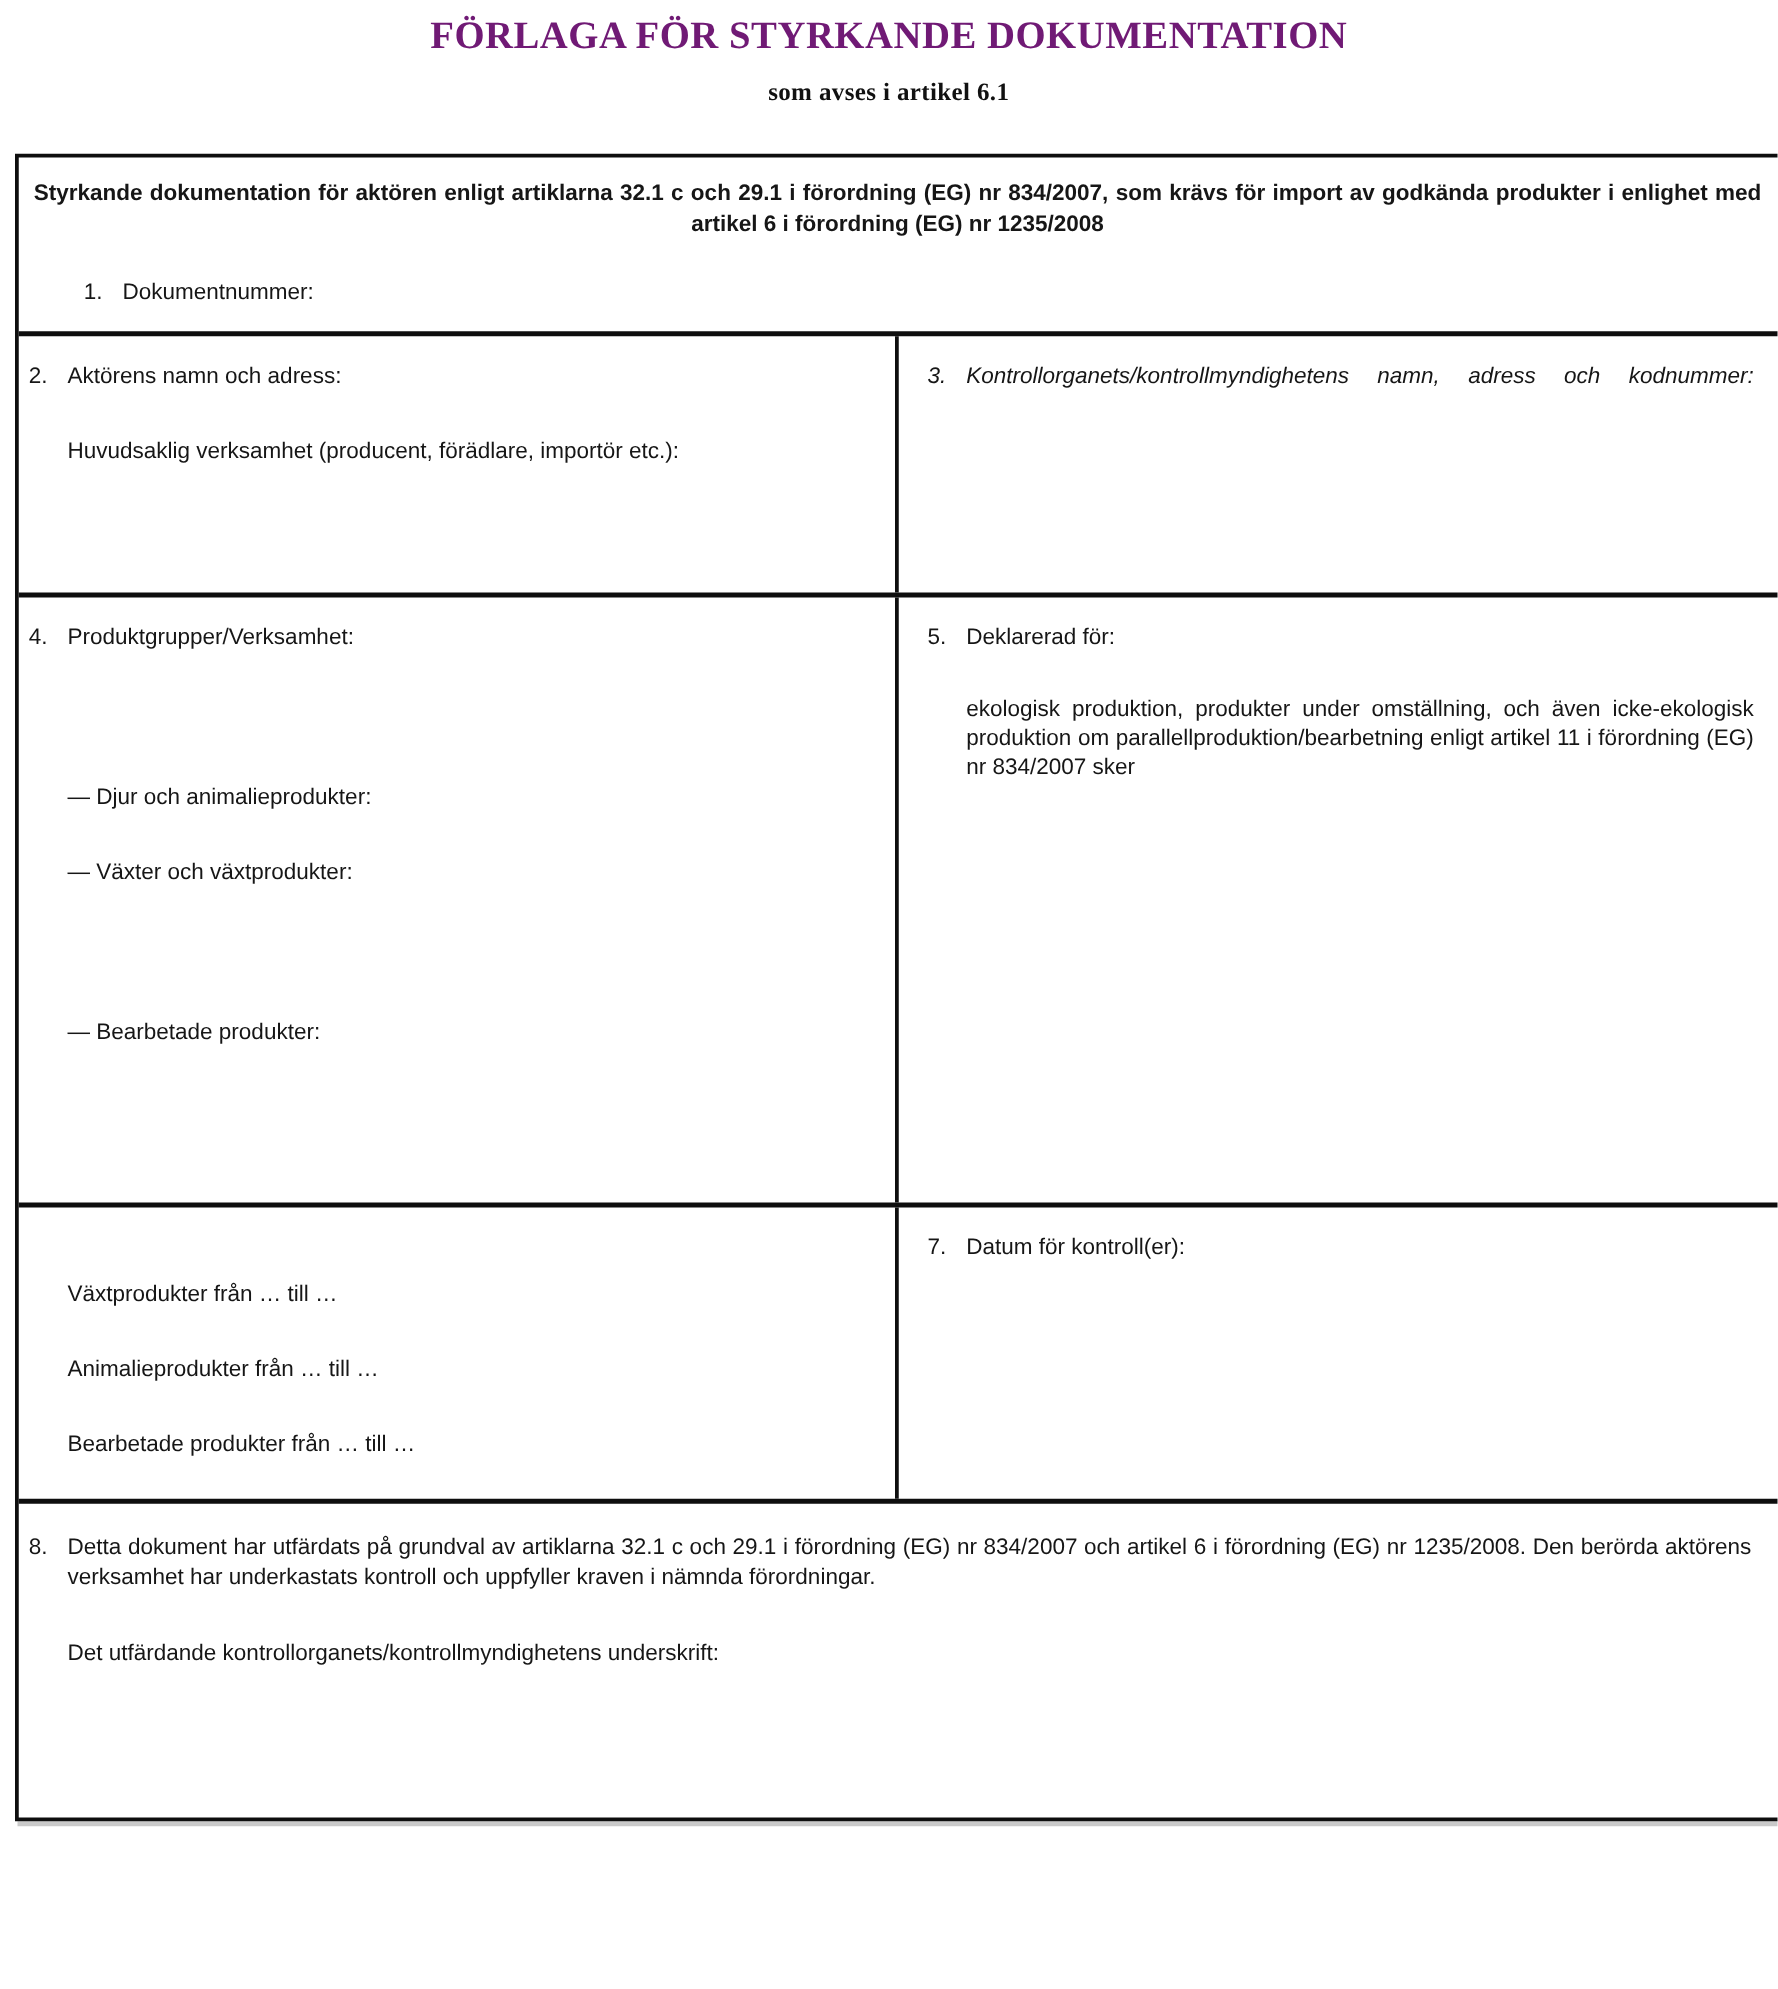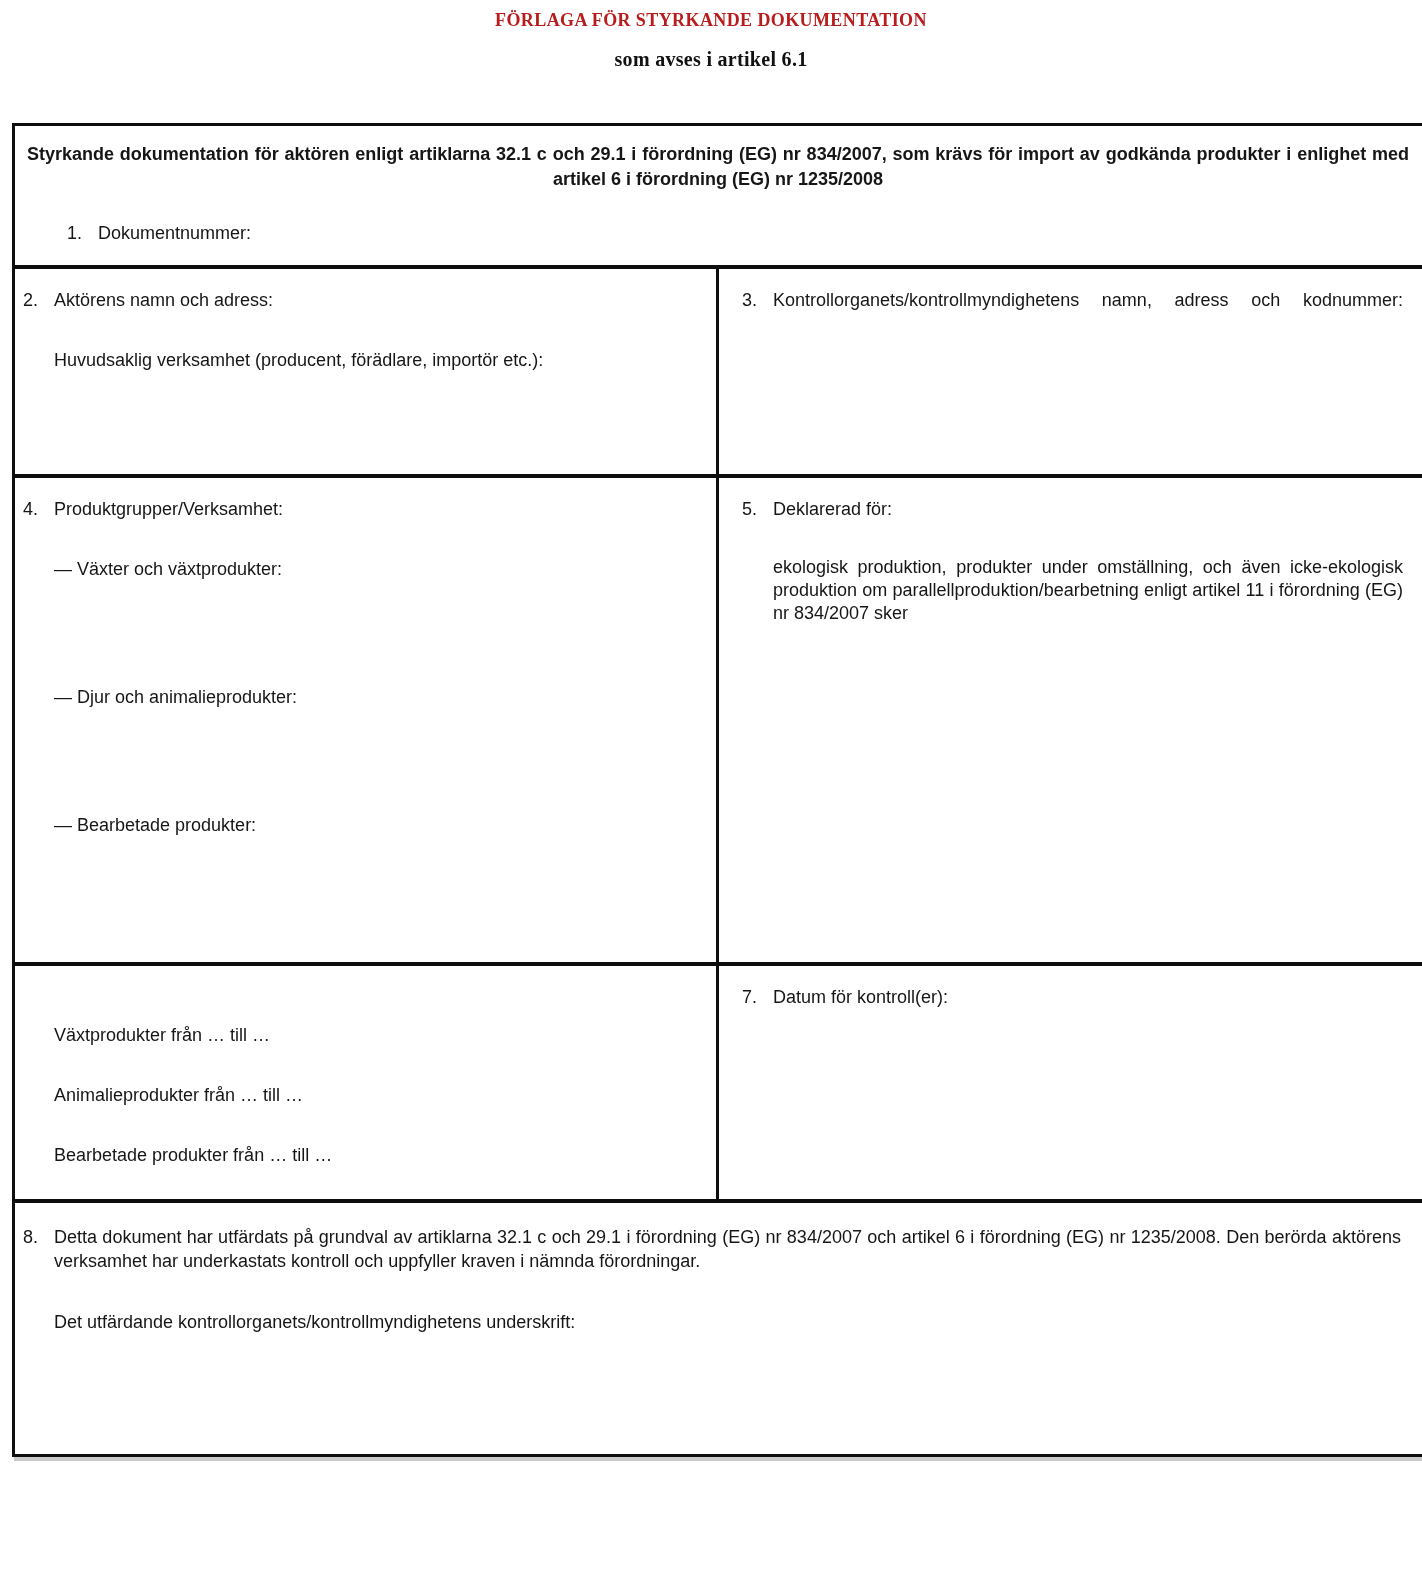--- a/index.html
+++ b/index.html
@@ -5,21 +5,21 @@
   html,body{margin:0;padding:0;}
   body{
     width:1422px;height:1591px;position:relative;overflow:hidden;
     background:#ffffff;color:#161616;
     font-family:"Liberation Sans","DejaVu Sans",sans-serif;
     font-size:18px;
   }
   .doc-title{
     margin:10px 0 0 0;text-align:center;
     font-family:"Liberation Serif","DejaVu Serif",serif;
-    font-weight:bold;font-size:18px;letter-spacing:.4px;color:#b91c1c;
+    font-weight:bold;font-size:31px;letter-spacing:.4px;color:#701a75;
   }
   .doc-subtitle{
     margin:17px 0 0 0;text-align:center;
     font-family:"Liberation Serif","DejaVu Serif",serif;
     font-weight:bold;font-size:20px;letter-spacing:.3px;color:#111;
   }
   .tbl{
     position:absolute;top:123px;left:12px;width:1414px;
     border:3px solid #0e0e0e;background:#fff;box-sizing:border-box;
     box-shadow:0 6px 0 -2px #c9c9c9;
@@ -39,21 +39,21 @@
     text-align:justify;text-align-last:center;
   }
   .field{margin:0;padding-left:31px;text-indent:-31px;line-height:22px;}
   .num{display:inline-block;width:31px;text-indent:0;}
   .sub{margin:0 0 0 31px;line-height:22px;}
   .mt-f1{margin-top:30px;margin-left:44px;}
   .mt-38{margin-top:38px;}
   .mt-84{margin-top:84px;}
   .gap-item{margin-top:106px;}
   .gap-line{margin-top:38px;}
-  .just-one{text-align:justify;text-align-last:justify;}
+  .just-one{text-align:justify;text-align-last:justify;font-style:italic;}
   .para-just{
     margin:36px 0 0 31px;line-height:23px;text-align:justify;
   }
   .f8-label{line-height:24px;text-align:justify;padding-right:2px;}
   .sig-line{margin-top:38px;}
   .rowE-pad{padding:22px 20px 0 8px;}
 </style>
 </head>
 <body>
 
@@ -75,22 +75,22 @@
       <p class="sub mt-38">Huvudsaklig verksamhet (producent, förädlare, importör etc.):</p>
     </div>
     <div class="cr">
       <p class="field just-one"><span class="num">3.</span><span>Kontrollorganets/kontrollmyndighetens namn, adress och kodnummer:</span></p>
     </div>
   </div>
 
   <div class="row rC sep">
     <div class="cl">
       <p class="field"><span class="num">4.</span><span>Produktgrupper/Verksamhet:</span></p>
+      <p class="sub gap-item">— Djur och animalieprodukter:</p>
       <p class="sub mt-38">— Växter och växtprodukter:</p>
-      <p class="sub gap-item">— Djur och animalieprodukter:</p>
       <p class="sub gap-item">— Bearbetade produkter:</p>
     </div>
     <div class="cr">
       <p class="field"><span class="num">5.</span><span>Deklarerad för:</span></p>
       <p class="para-just">ekologisk produktion, produkter under omställning, och även icke-ekologisk produktion om parallellproduktion/bearbetning enligt artikel 11 i förordning (EG) nr 834/2007 sker</p>
     </div>
   </div>
 
   <div class="row rD sep">
     <div class="cl">

